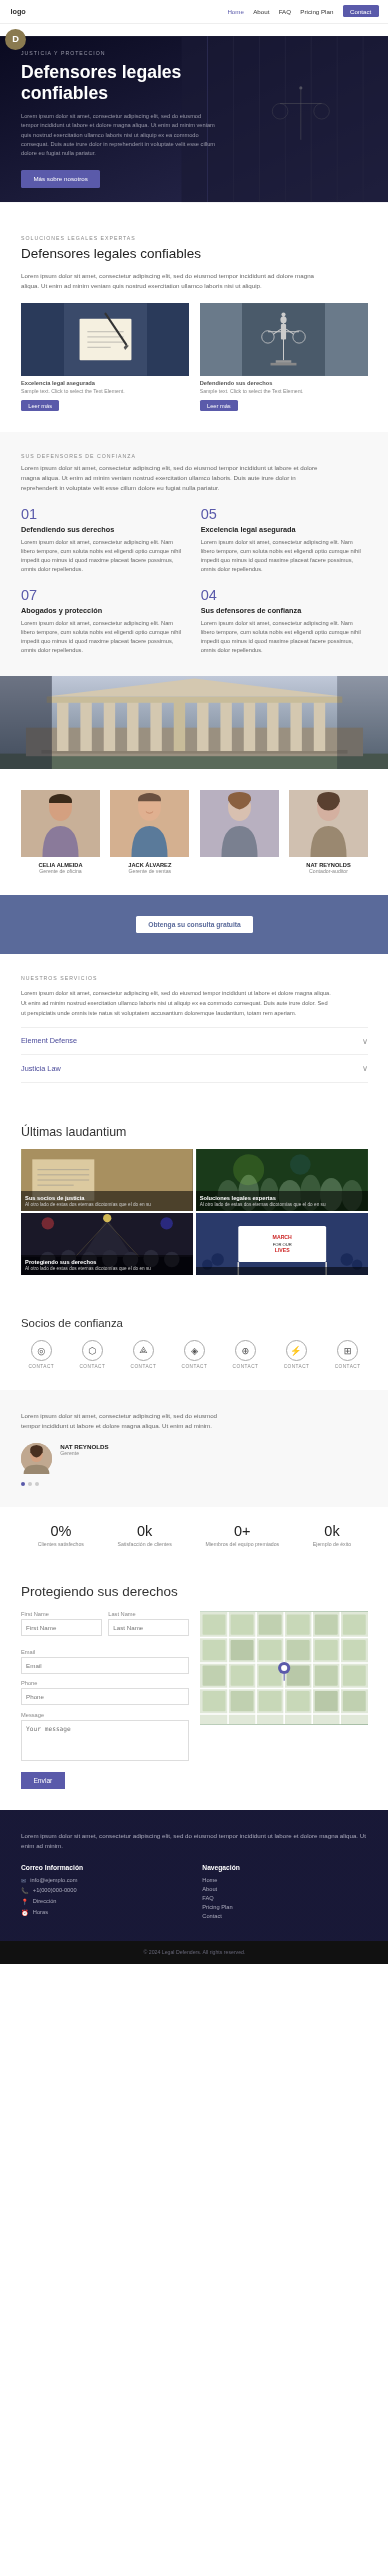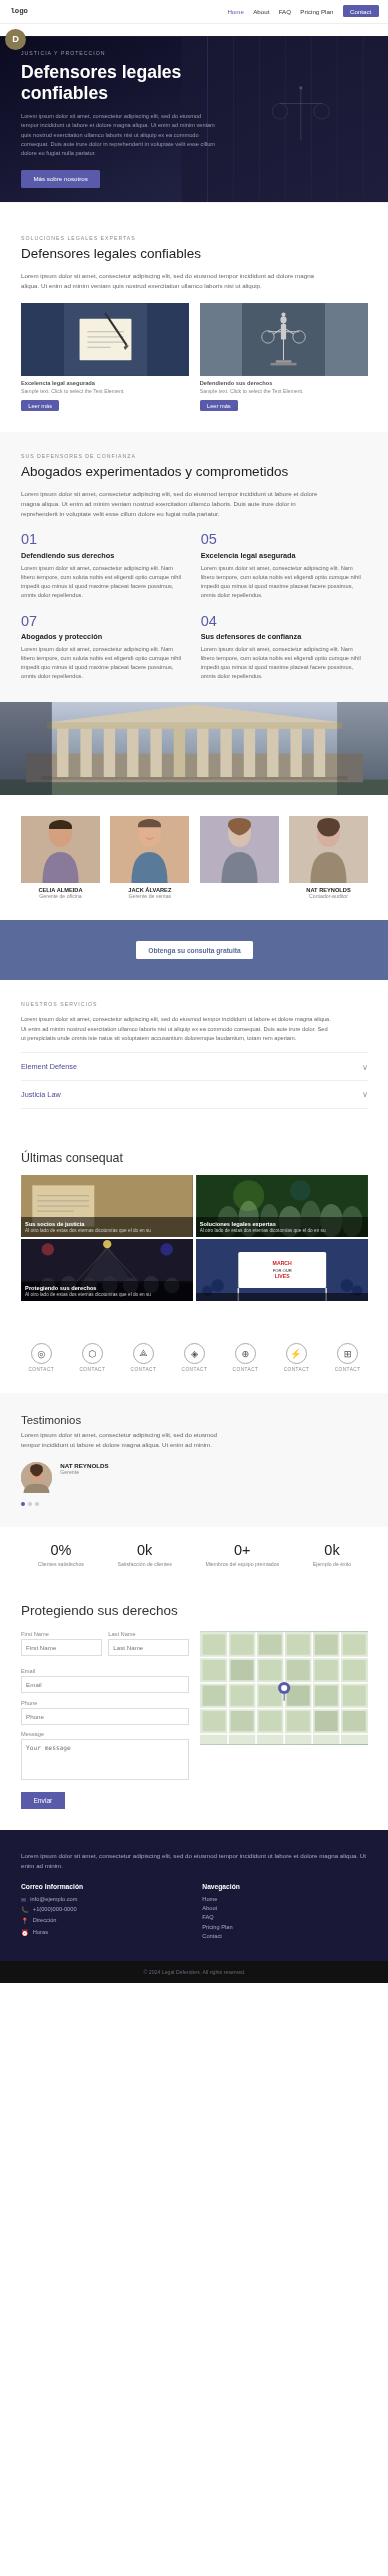--- a/index.html
+++ b/index.html
@@ -98,21 +98,21 @@
     .footer-contact-item { font-size: 5.7px; color: #aab; margin-bottom: 3.1px; display: flex; gap: 4.1px; align-items: flex-start; }
     .footer-contact-icon { color: #7a8aaa; font-size: 6.2px; }
     .footer-nav { display: flex; flex-direction: column; gap: 3.1px; }
     .footer-nav a { font-size: 5.7px; color: #aab; text-decoration: none; }
     .footer-copy { text-align: center; font-size: 5.2px; color: #667; padding: 8.3px; background: #111; }
   </style>
 </head>
 <body>
 
 <nav>
-  <span style="font-weight:bold; font-size:7.3px; color:#333;font-family:Liberation Mono, monospace;">logo</span>
+  <span style="font-weight:bold; font-size:7.3px; color:#333;">logo</span>
   <div style="display:flex; gap:9.3px; align-items:center;">
     <a style="text-decoration:none; color:#5a5aaa; font-size:6.2px;">Home</a>
     <a style="text-decoration:none; color:#333; font-size:6.2px;">About</a>
     <a style="text-decoration:none; color:#333; font-size:6.2px;">FAQ</a>
     <a style="text-decoration:none; color:#333; font-size:6.2px;">Pricing Plan</a>
     <button class="nav-btn">Contact</button>
   </div>
 </nav>
 
 <section style="position:relative; min-height:166px; display:flex; flex-direction:column; justify-content:center; padding:26px 21px; color:#fff; overflow:hidden;">
@@ -202,21 +202,20 @@
       </div>
       <div class="img-card-label">Defendiendo sus derechos</div>
       <div class="img-card-sub">Sample text. Click to select the Text Element.</div>
       <button class="card-btn">Leer más</button>
     </div>
   </div>
 </section>
 
 <section class="defensores-section">
   <div class="section-tag">SUS DEFENSORES DE CONFIANZA</div>
-  <h2 class="section-title" style="font-size:13.5px;">Abogados experimentados y comprometidos</h2>
   <p class="section-text">Lorem ipsum dolor sit amet, consectetur adipiscing elit, sed do eiusmod tempor incididunt ut labore et dolore magna aliqua. Ut enim ad minim veniam nostrud exercitation ullamco laboris. Duis aute irure dolor in reprehenderit in voluptate velit esse cillum dolore eu fugiat nulla pariatur.</p>
   <div class="features-grid">
     <div>
       <div class="feature-num">01</div>
       <div class="feature-title">Defendiendo sus derechos</div>
       <p class="feature-text">Lorem ipsum dolor sit amet, consectetur adipiscing elit. Nam libero tempore, cum soluta nobis est eligendi optio cumque nihil impedit quo minus id quod maxime placeat facere possimus, omnis dolor repellendus.</p>
     </div>
     <div>
       <div class="feature-num">05</div>
       <div class="feature-title">Excelencia legal asegurada</div>
@@ -353,21 +352,21 @@
     <span class="chevron">∨</span>
   </div>
 
   <div class="service-item">
     <span class="service-name">Justicia Law</span>
     <span class="chevron">∨</span>
   </div>
 </section>
 
 <section class="news-section">
-  <h2 style="font-size:12.4px; font-weight:300; margin-bottom:10.4px;">Últimas consequat</h2>
+  <h2 style="font-size:12.4px; font-weight:300; margin-bottom:10.4px;">Últimas laudantium</h2>
   <div class="news-grid">
     <div class="news-card">
       <div style="width:100%; height:62px; background:linear-gradient(135deg, #b0a070, #6a6040); position:relative;">
         <svg width="100%" height="62" viewBox="0 0 330 120">
           <rect width="330" height="120" fill="#a89060"></rect>
           <rect x="20" y="20" width="120" height="80" fill="#e8d8b0" opacity="0.8"></rect>
           <line x1="30" y1="40" x2="130" y2="40" stroke="#888" stroke-width="1"></line>
           <line x1="30" y1="50" x2="130" y2="50" stroke="#888" stroke-width="1"></line>
           <line x1="30" y1="60" x2="130" y2="60" stroke="#888" stroke-width="1"></line>
           <line x1="30" y1="70" x2="100" y2="70" stroke="#888" stroke-width="1"></line>
@@ -448,20 +447,21 @@
         </svg>
         <div style="position:absolute; bottom:0; left:0; right:0; background:rgba(0,0,0,0.55); padding:4.1px;">
           <div style="font-size:5.7px; font-weight:600; color:#fff;"></div>
         </div>
       </div>
     </div>
   </div>
 </section>
 
 <section class="partners-section">
+  <h2 class="partners-title">Socios de confianza</h2>
   <div class="partners-row">
     <div class="partner-item">
       <div class="partner-icon">◎</div>
       <span class="partner-label">CONTACT</span>
     </div>
     <div class="partner-item">
       <div class="partner-icon">⬡</div>
       <span class="partner-label">CONTACT</span>
     </div>
     <div class="partner-item">
@@ -481,21 +481,20 @@
       <span class="partner-label">CONTACT</span>
     </div>
     <div class="partner-item">
       <div class="partner-icon">⊞</div>
       <span class="partner-label">CONTACT</span>
     </div>
   </div>
 </section>
 
 <section class="testimonials-section">
-  <h2 class="test-title">Testimonios</h2>
   <p class="test-text">Lorem ipsum dolor sit amet, consectetur adipiscing elit, sed do eiusmod tempor incididunt ut labore et dolore magna aliqua. Ut enim ad minim.</p>
   <div class="test-card">
     <div class="test-photo">
       <svg width="31" height="31" viewBox="0 0 60 60">
         <circle cx="30" cy="30" r="30" fill="#c0a890"></circle>
         <ellipse cx="30" cy="24" rx="12" ry="13" fill="#d4a080"></ellipse>
         <path d="M5,60 Q5,42 30,42 Q55,42 55,60" fill="#9a8870"></path>
         <path d="M18,18 Q15,5 30,4 Q45,5 42,18 Q36,28 30,28 Q24,28 18,18" fill="#4a3020"></path>
       </svg>
     </div>

